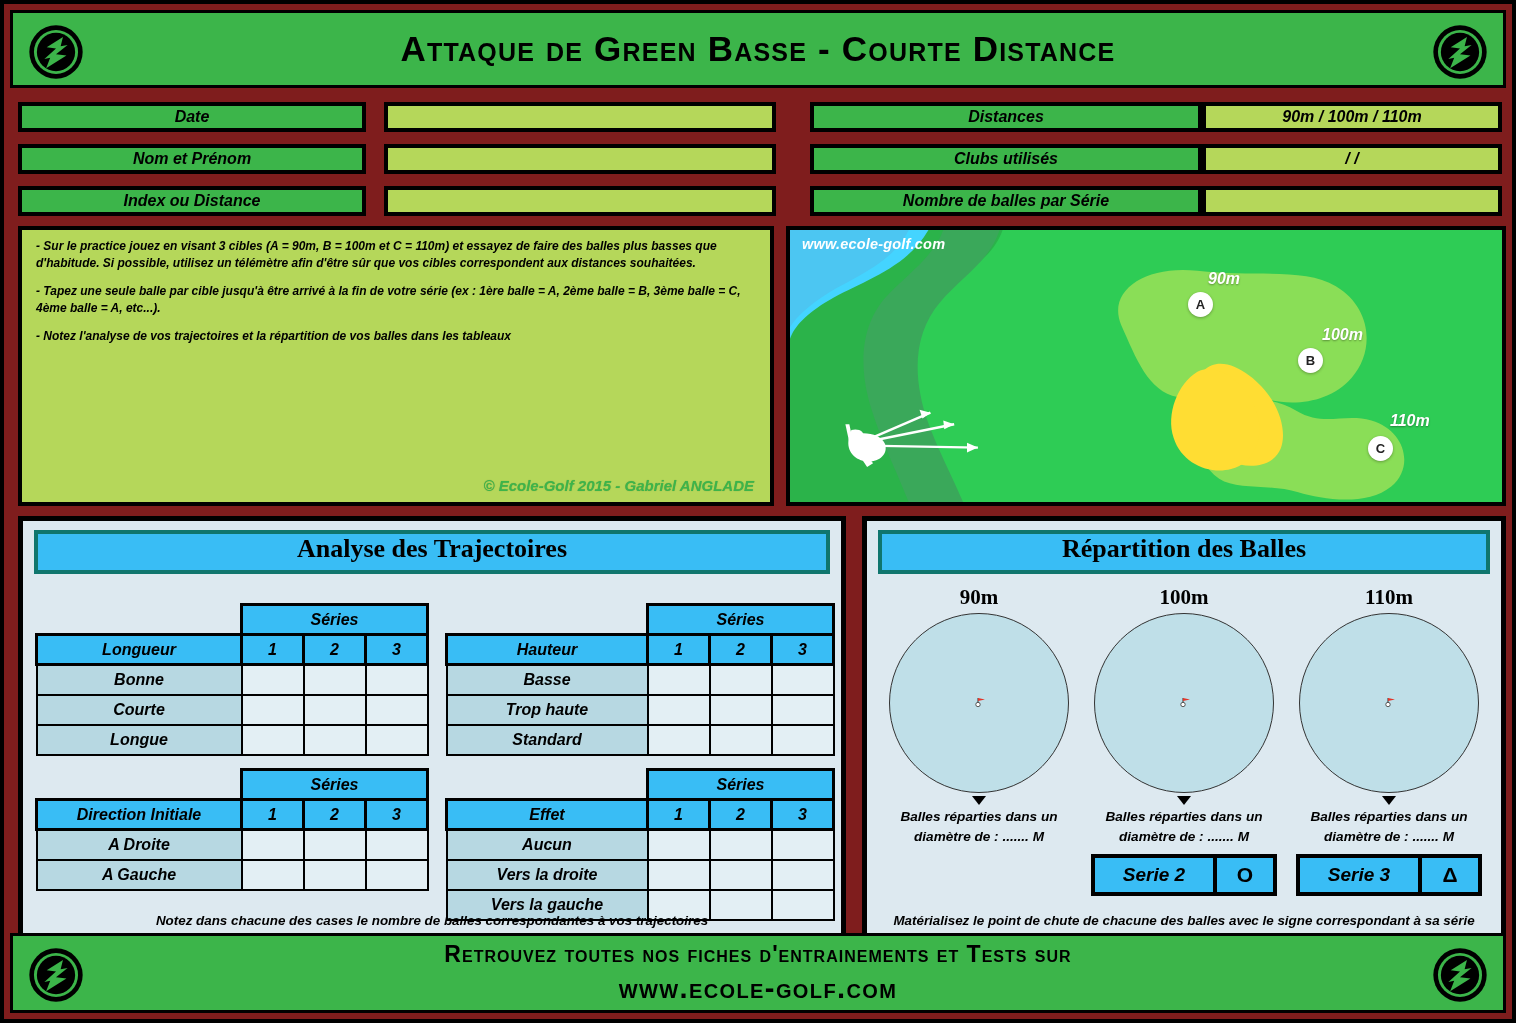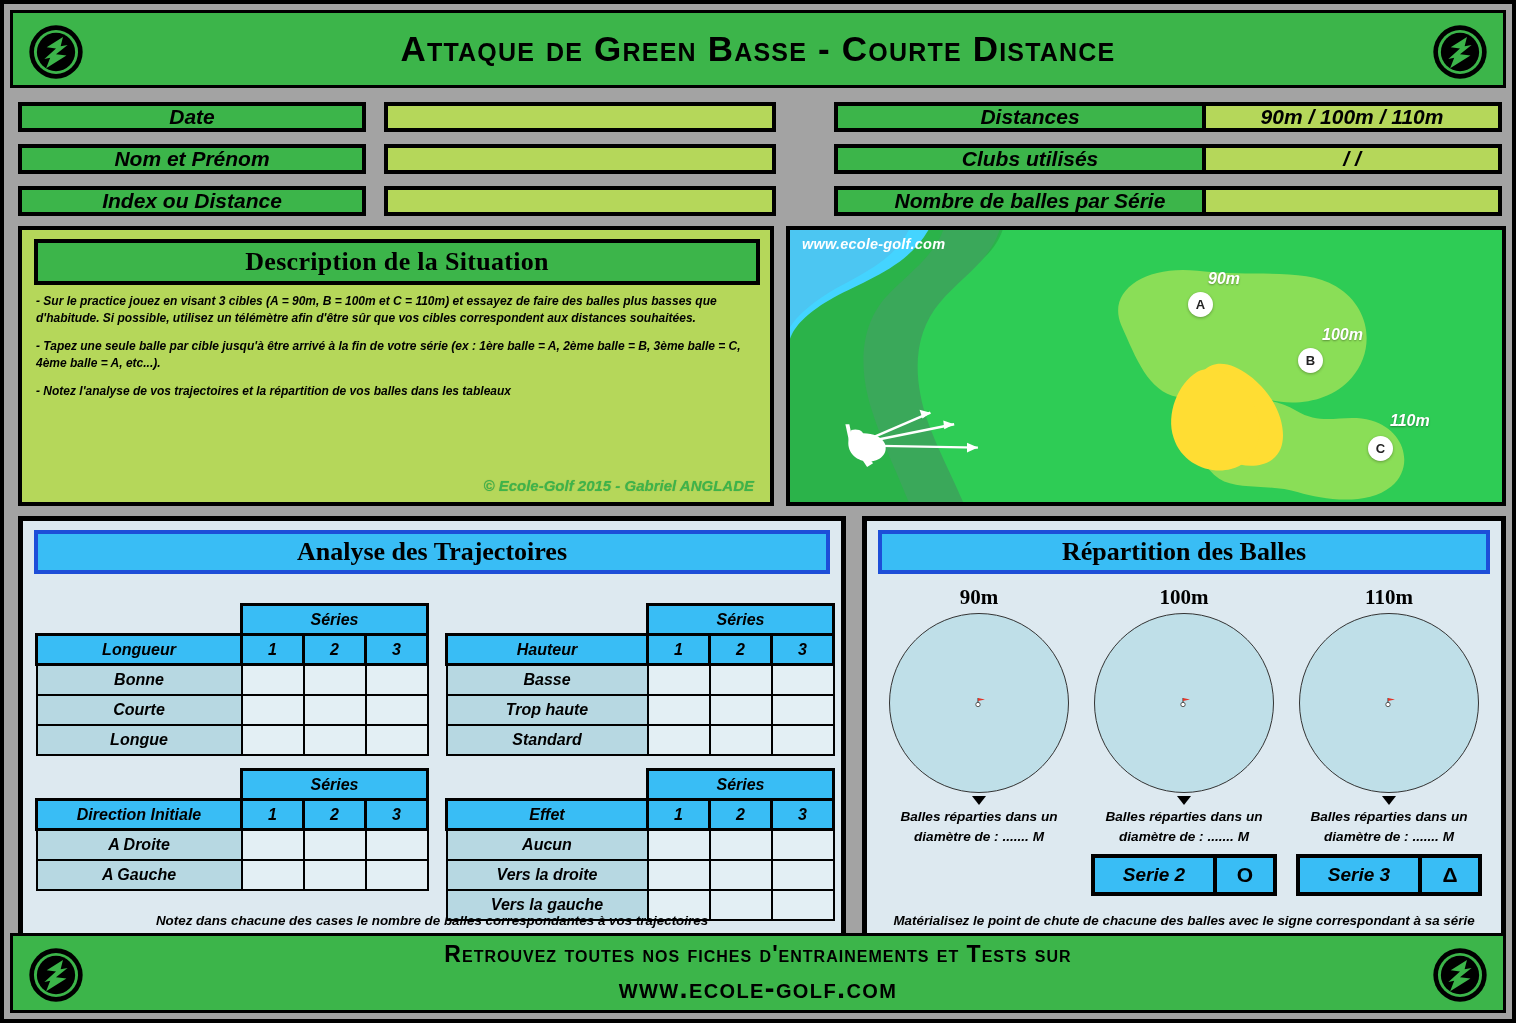--- a/index.html
+++ b/index.html
@@ -6,21 +6,21 @@
   html, body {
     width: 1516px; height: 1023px;
     background: #ffffff;
     font-family: "Liberation Sans", sans-serif;
     overflow: hidden;
   }
   .page {
     position: relative;
     width: 1516px; height: 1023px;
     border: 4px solid #000;
-    background: #a3a3a3;
+    background: #7f1d1d;
   }
 
   
   .banner {
     position: absolute;
     left: 6px; top: 6px; width: 1496px; height: 78px;
     background: #3cb54a;
     border: 3px solid #000;
     display: flex; align-items: center; justify-content: center;
   }
@@ -50,28 +50,28 @@
     position: absolute; height: 30px; left: 0; width: 100%;
   }
   .frow.r1 { top: 6px; }
   .frow.r2 { top: 48px; }
   .frow.r3 { top: 90px; }
   .fcell {
     position: absolute; height: 30px;
     border: 4px solid #000;
     display: flex; align-items: center; justify-content: center;
     font-weight: bold; font-style: italic;
-    font-size: 21px; color: #000;
+    font-size: 16px; color: #000;
     white-space: nowrap;
   }
   .fcell.label { background: #3cb54a; }
   .fcell.value { background: #b5d75a; }
   .c-l1 { left: 8px;   width: 348px; }
   .c-v1 { left: 374px; width: 392px; }
-  .c-l2 { left: 824px; width: 392px; font-style: italic; }
+  .c-l2 { left: 800px; width: 392px; font-style: italic; }
   .c-v2 { left: 1192px;width: 300px; }
 
   
   .desc-panel {
     position: absolute;
     left: 14px; top: 222px; width: 756px; height: 280px;
     background: #b5d75a;
     border: 4px solid #000;
   }
   .desc-title-box {
@@ -130,22 +130,22 @@
   
   .panel {
     position: absolute; top: 512px; height: 424px;
     background: #dde9f0;
     border: 5px solid #000;
   }
   .panel.left  { left: 14px;  width: 828px; }
   .panel.right { left: 858px; width: 644px; }
   .panel-title-box {
     margin: 9px 11px 8px 11px; height: 44px;
-    background: #39bdf5; border: 4px solid #1d4ed8;
-    display: flex; align-items: center; justify-content: center;
+    background: #39bdf5; border: 4px solid #0f766e;
+    display: flex; align-items: flex-start; justify-content: center;
   }
   .panel-title {
     font-family: "Liberation Serif", serif;
     font-weight: bold; font-size: 26px; color: #000;
   }
 
   
   .tbl-grid {
     position: absolute; left: 12px; top: 66px;
     width: 804px;
@@ -291,23 +291,20 @@
     </div>
     <div class="frow r3">
       <div class="fcell label c-l1">Index ou Distance</div>
       <div class="fcell value c-v1"></div>
       <div class="fcell label c-l2">Nombre de balles par Série</div>
       <div class="fcell value c-v2"></div>
     </div>
   </div>
 
   <div class="desc-panel">
-    <div class="desc-title-box">
-      <span class="desc-title">Description de la Situation</span>
-    </div>
     <div class="desc-body">
       <p class="desc-p">- Sur le practice jouez en visant 3 cibles (A = 90m, B = 100m et C = 110m) et essayez de faire des balles plus basses que d'habitude. Si possible, utilisez un télémètre afin d'être sûr que vos cibles correspondent aux distances souhaitées.</p>
       <p class="desc-p">- Tapez une seule balle par cible jusqu'à être arrivé à la fin de votre série (ex : 1ère balle = A, 2ème balle = B, 3ème balle = C, 4ème balle = A, etc...).</p>
       <p class="desc-p">- Notez l'analyse de vos trajectoires et la répartition de vos balles dans les tableaux</p>
     </div>
     <div class="desc-credit">© Ecole-Golf  2015 - Gabriel ANGLADE</div>
   </div>
 
   <div class="course">
     <svg viewBox="0 0 720 280" preserveAspectRatio="none">

